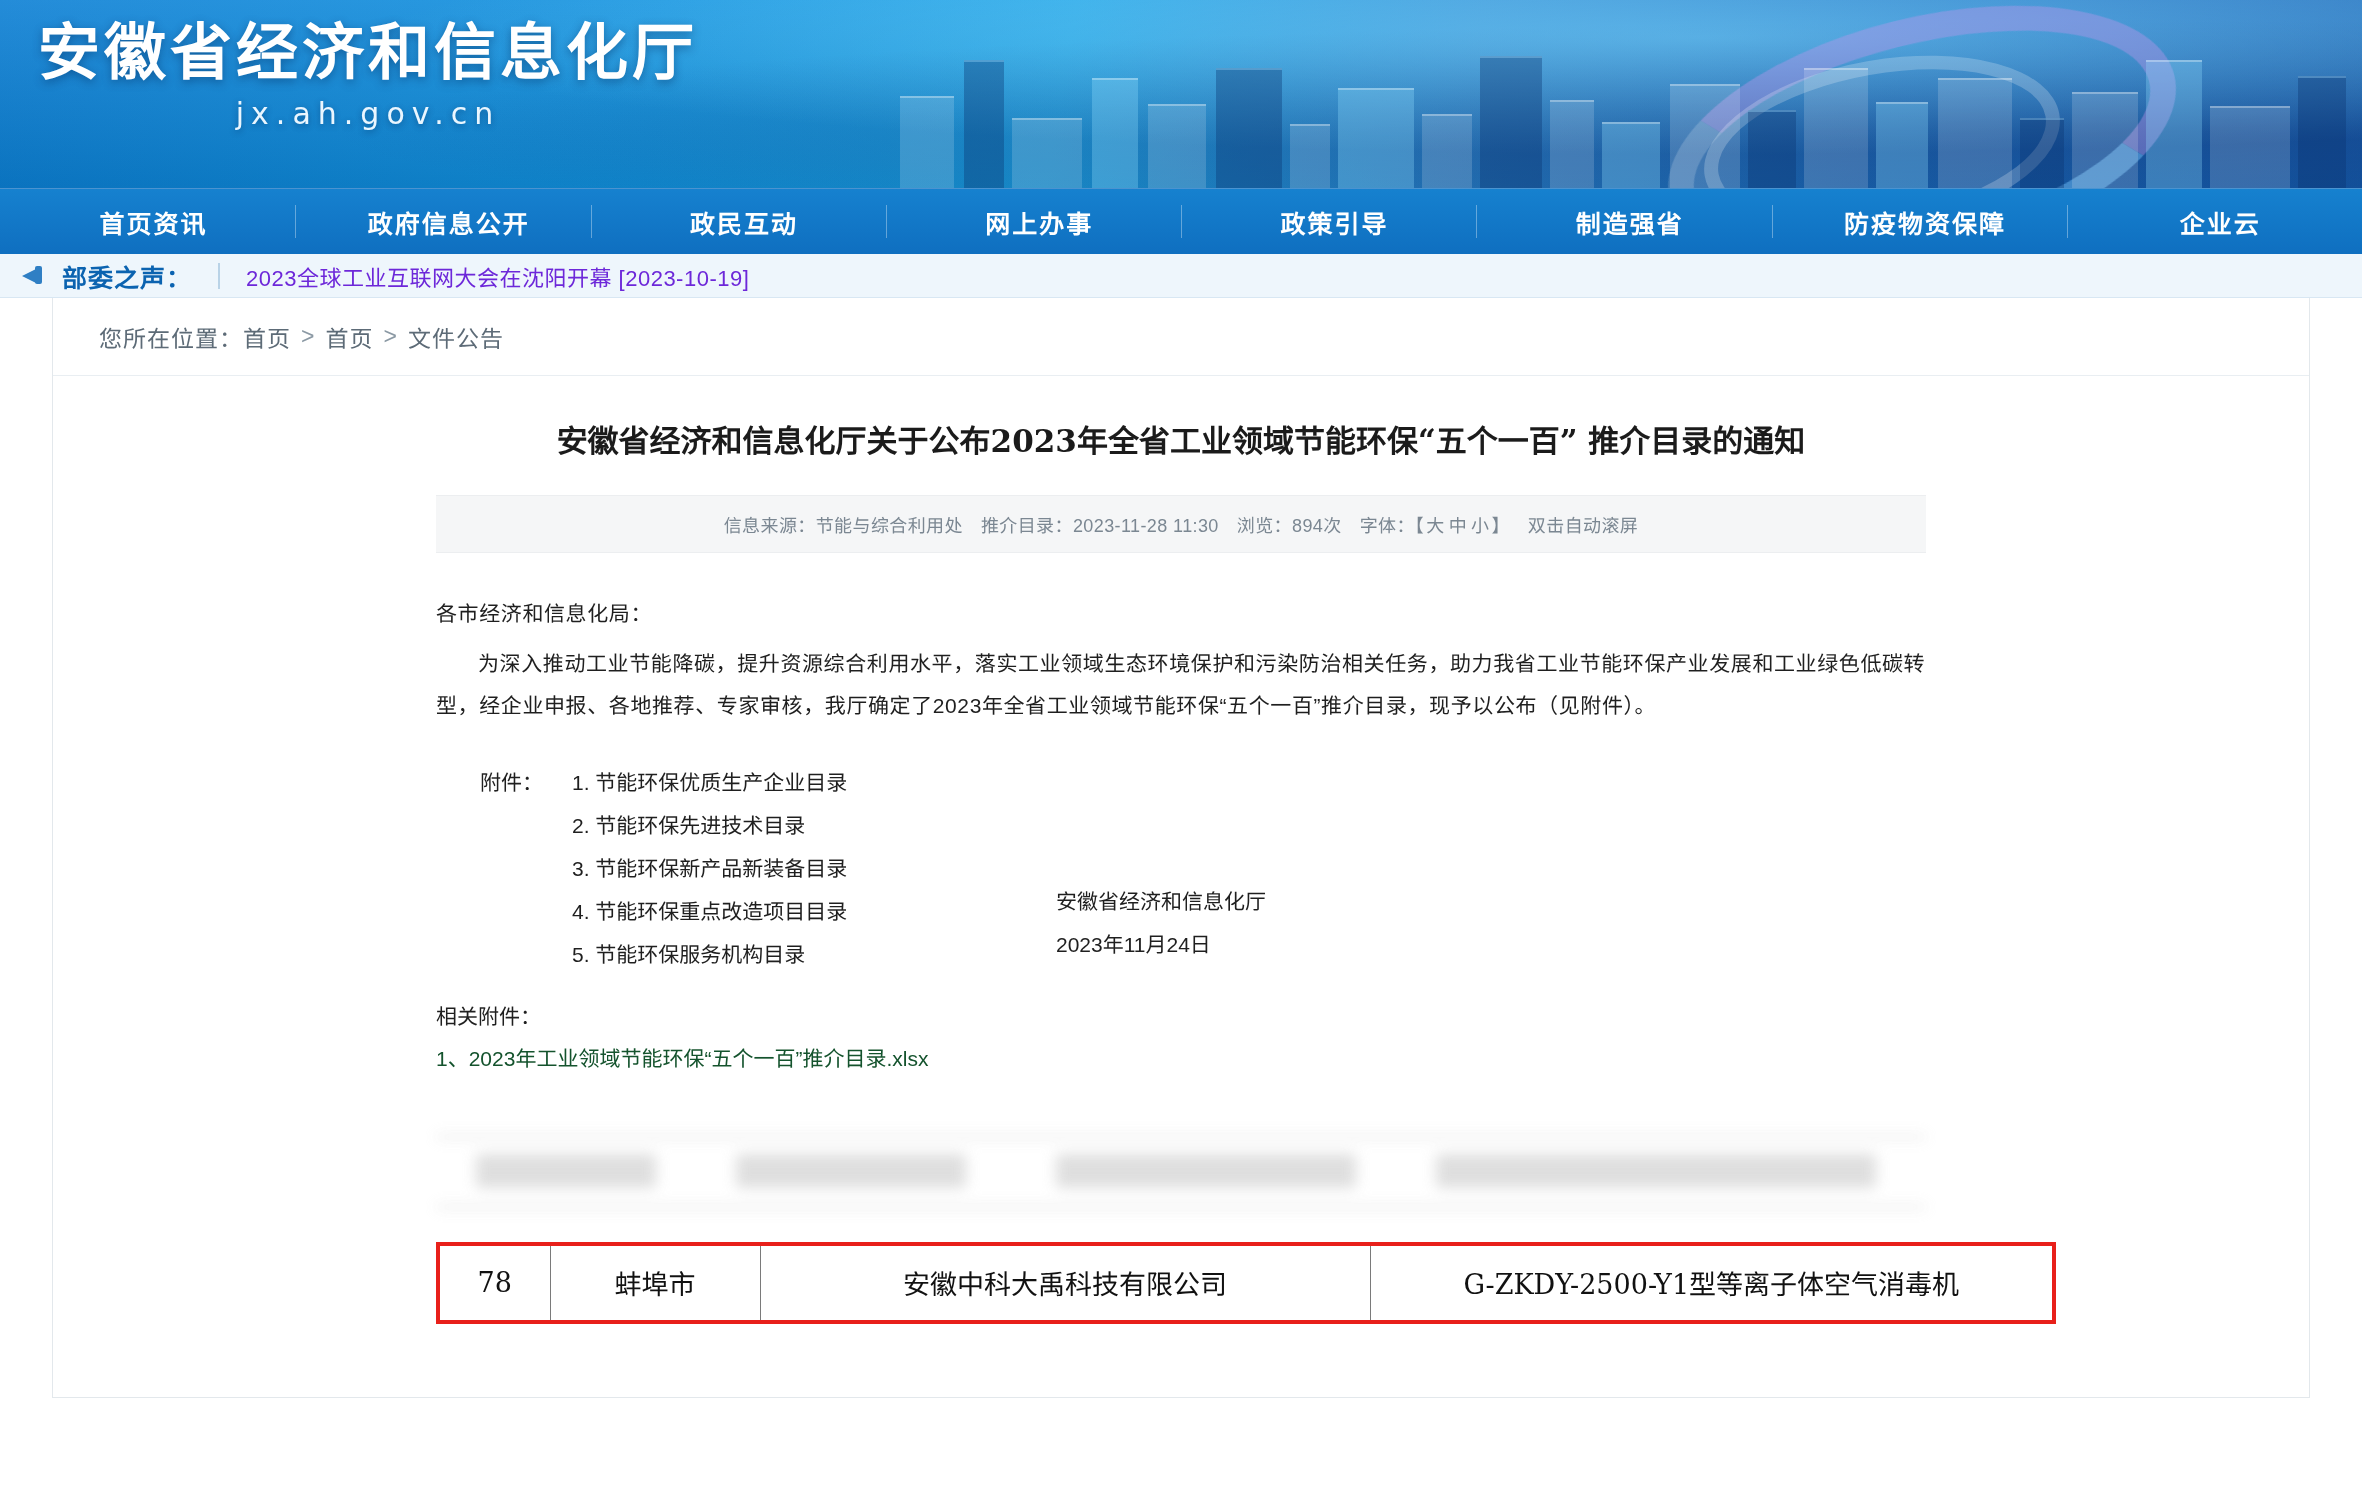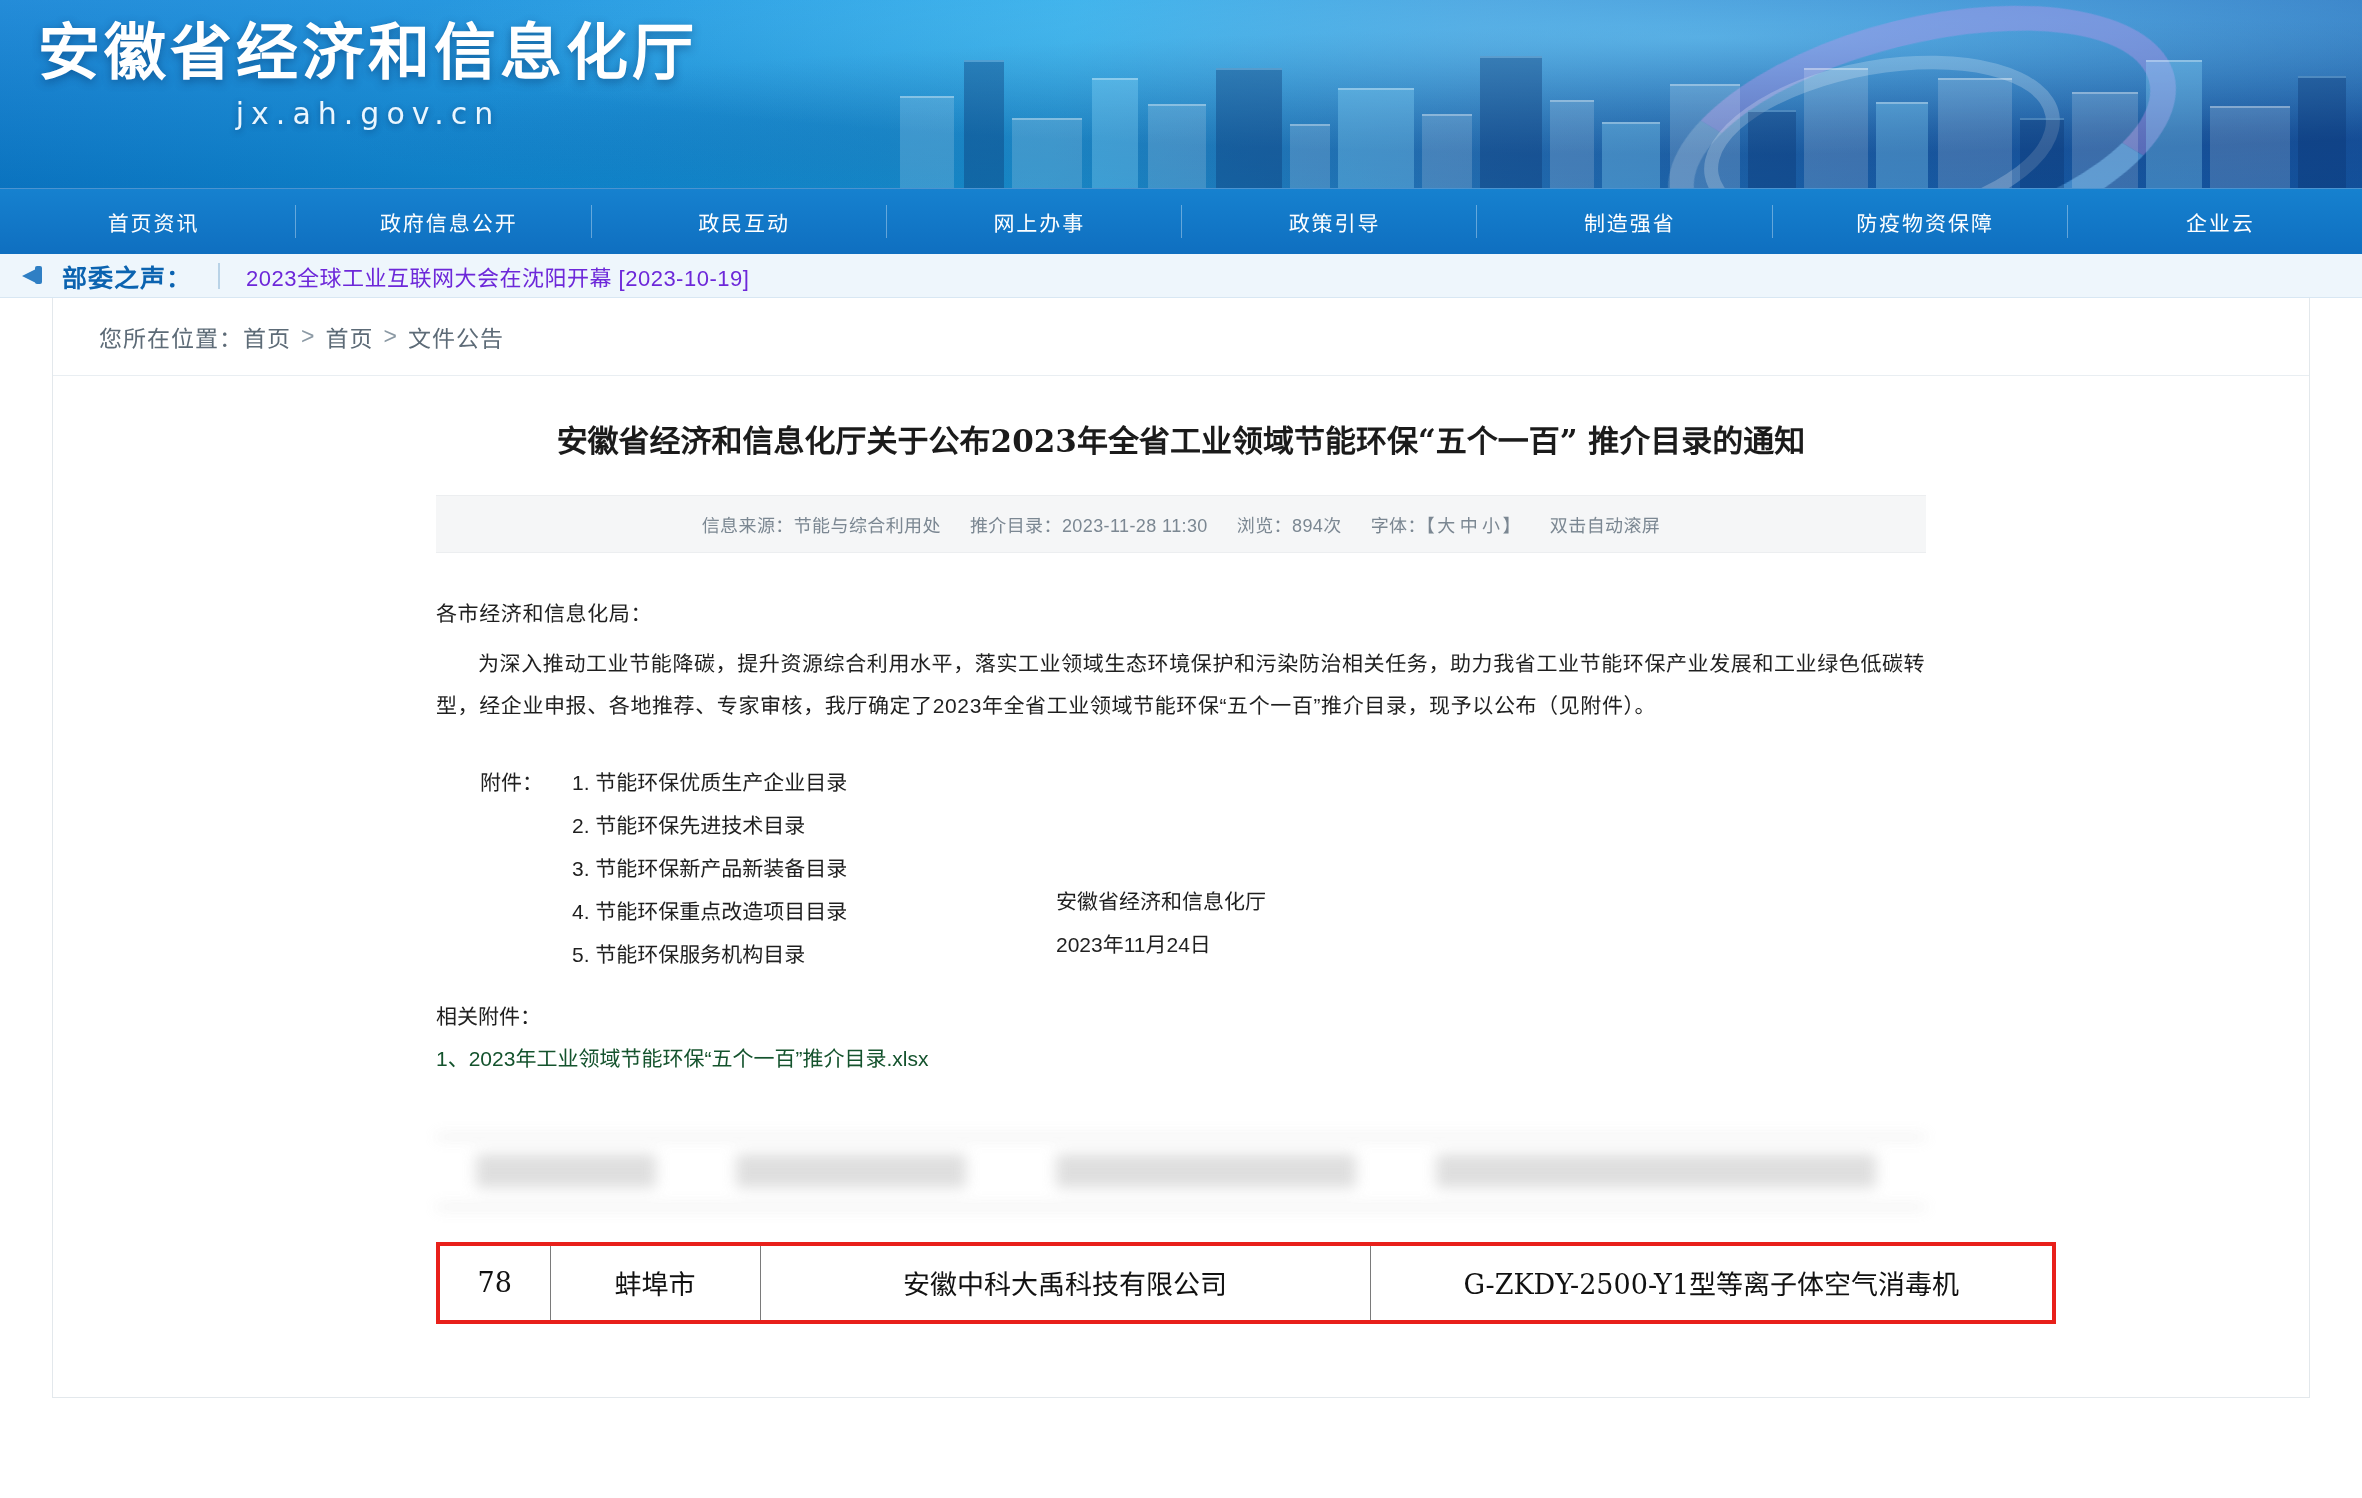--- a/index.html
+++ b/index.html
@@ -87,22 +87,22 @@
     display: flex;
     align-items: stretch;
     border-top: 1px solid rgba(255,255,255,0.25);
   }
   .nav-item {
     flex: 1 1 0;
     display: flex;
     align-items: center;
     justify-content: center;
     color: #ffffff;
-    font-size: 21px;
-    font-weight: normal;
+    font-size: 25px;
+    font-weight: bold;
     letter-spacing: 2px;
     position: relative;
     cursor: pointer;
     white-space: nowrap;
     padding-left: 12px;
   }
   .nav-item + .nav-item::before {
     content: "";
     position: absolute; left: 0; top: 16px; bottom: 16px;
     width: 1px;
@@ -193,21 +193,21 @@
   }
   .meta {
     margin-top: 30px;
     background: #f5f6f7;
     border-top: 1px solid #eceef0;
     border-bottom: 1px solid #eceef0;
     height: 58px;
     display: flex;
     align-items: center;
     justify-content: center;
-    gap: 29px;
+    gap: 18px;
     color: #7b8792;
     font-size: 18px;
     letter-spacing: 0.4px;
     white-space: nowrap;
   }
   .meta .fs a { color: #7b8792; text-decoration: none; cursor: pointer; padding: 0 2px;}
 
   .body-text {
     margin-top: 40px;
     color: #1f1f1f;

